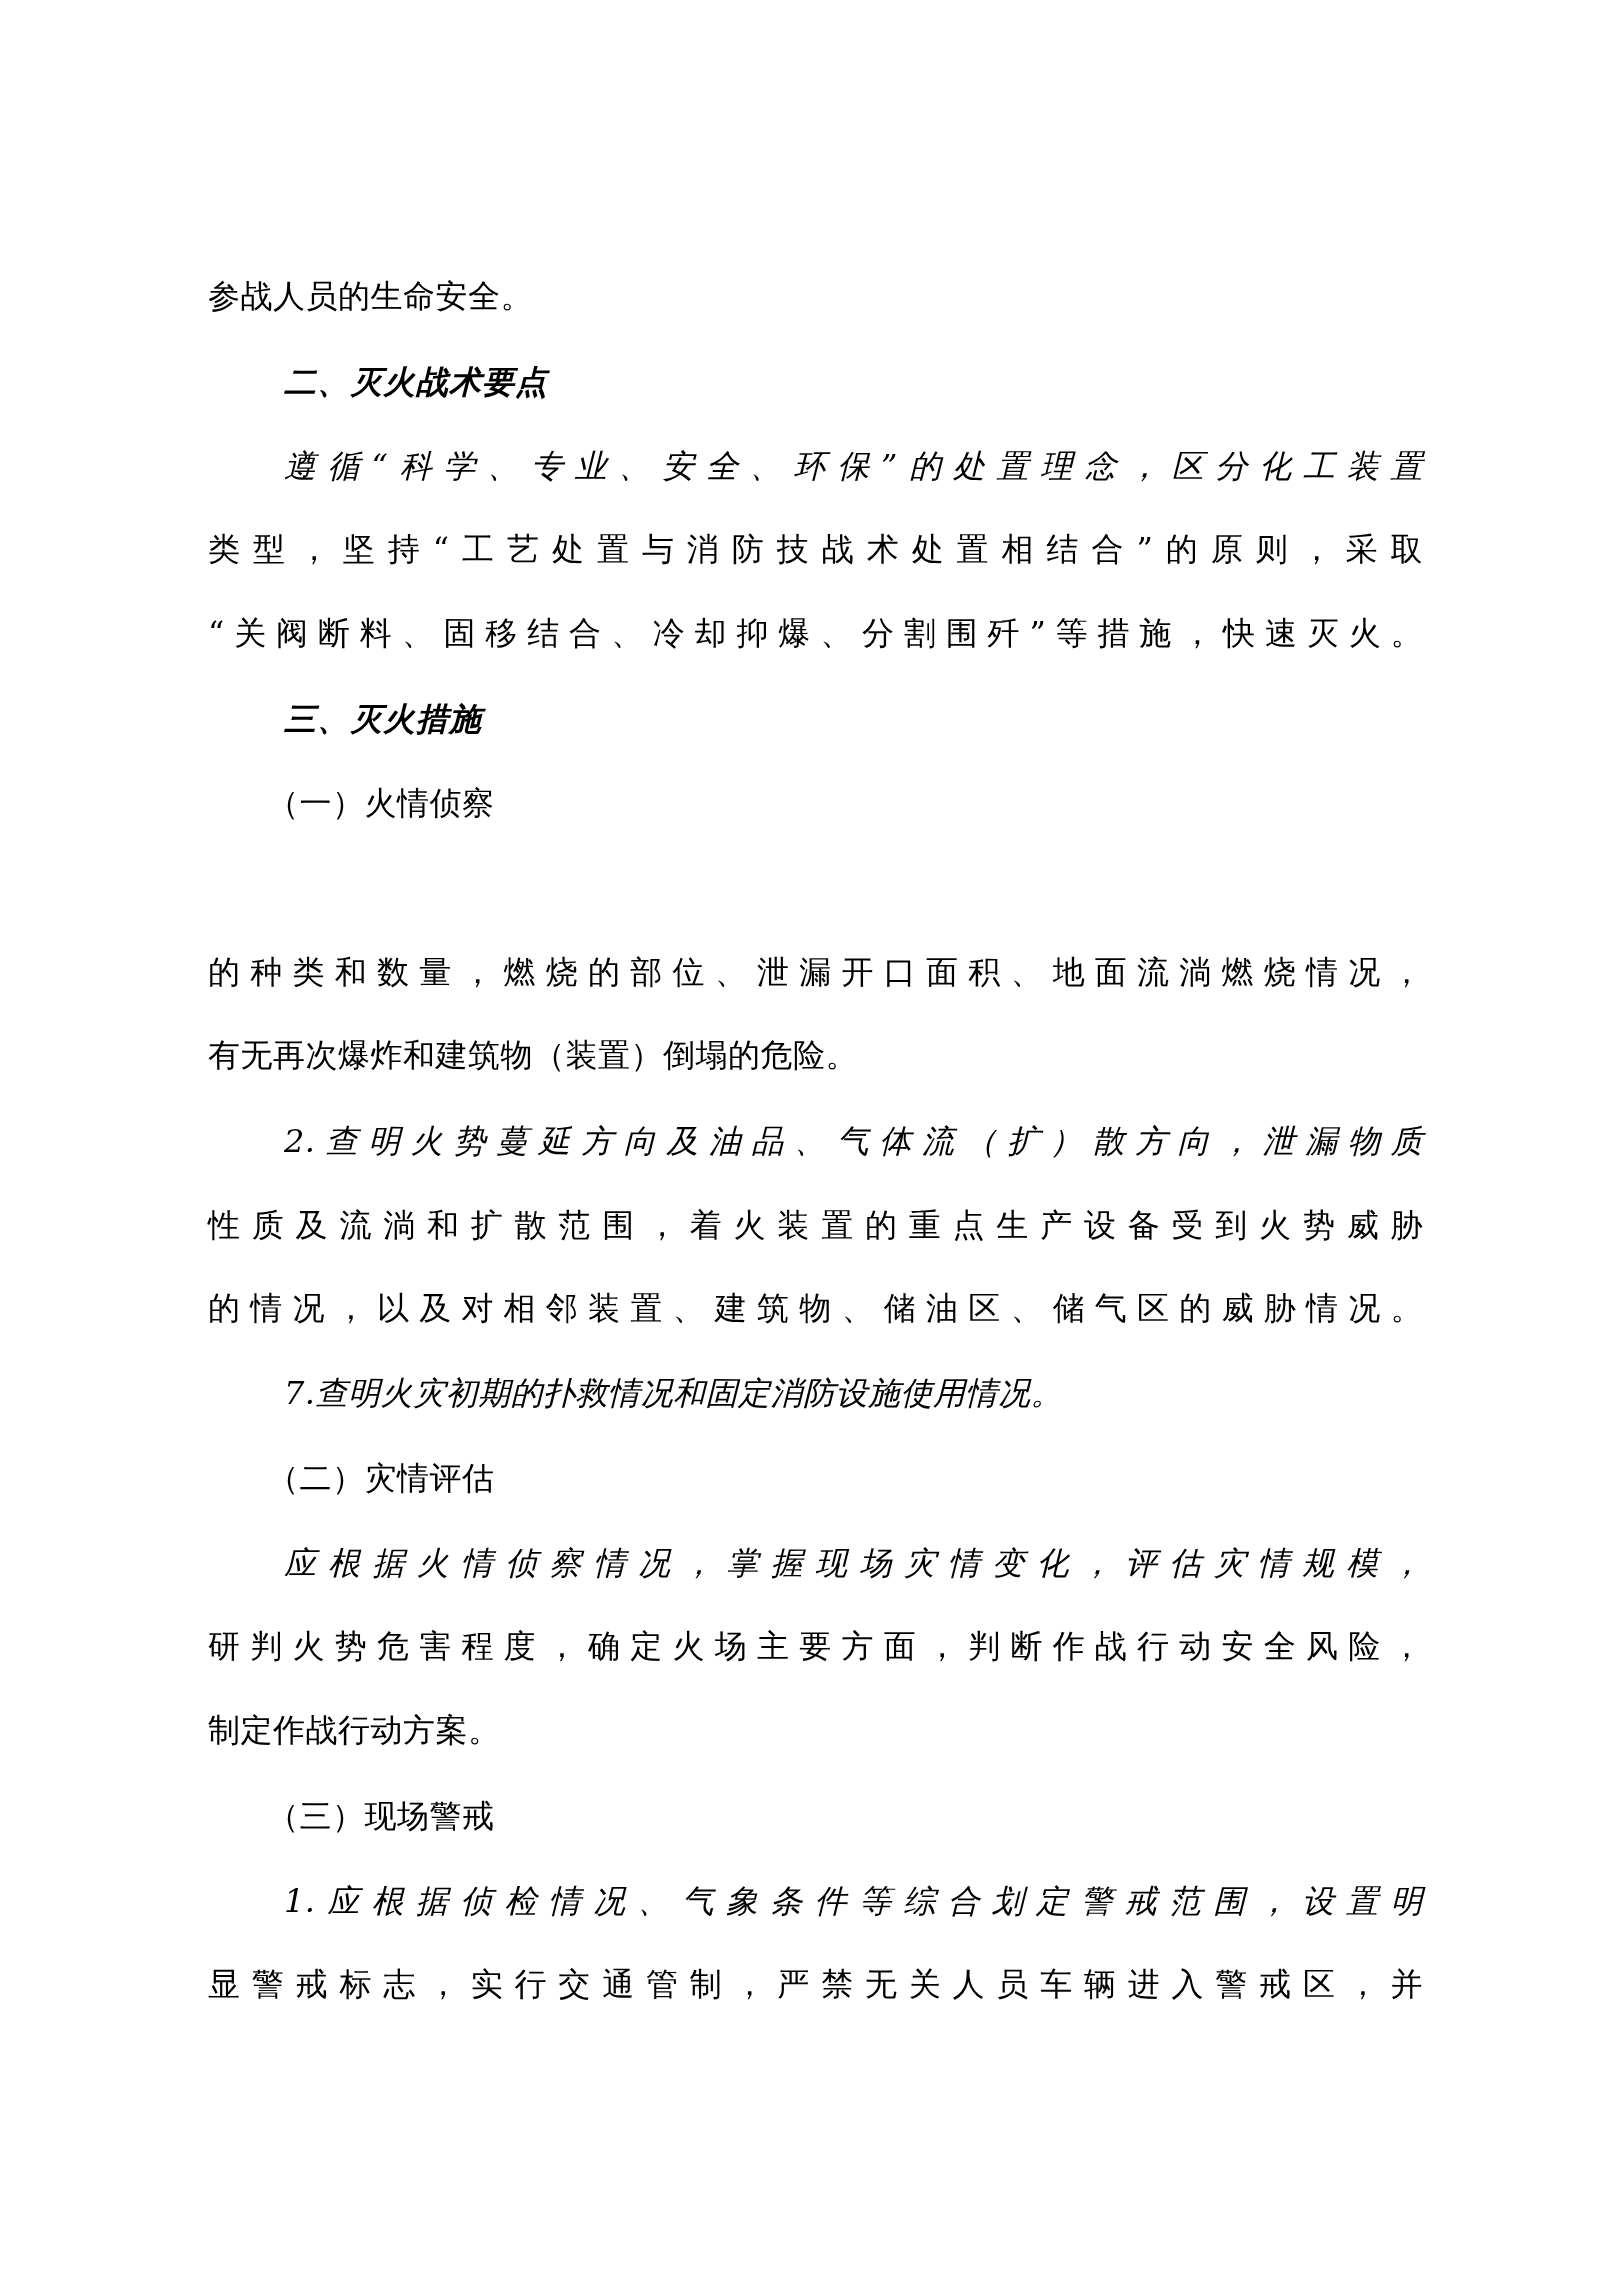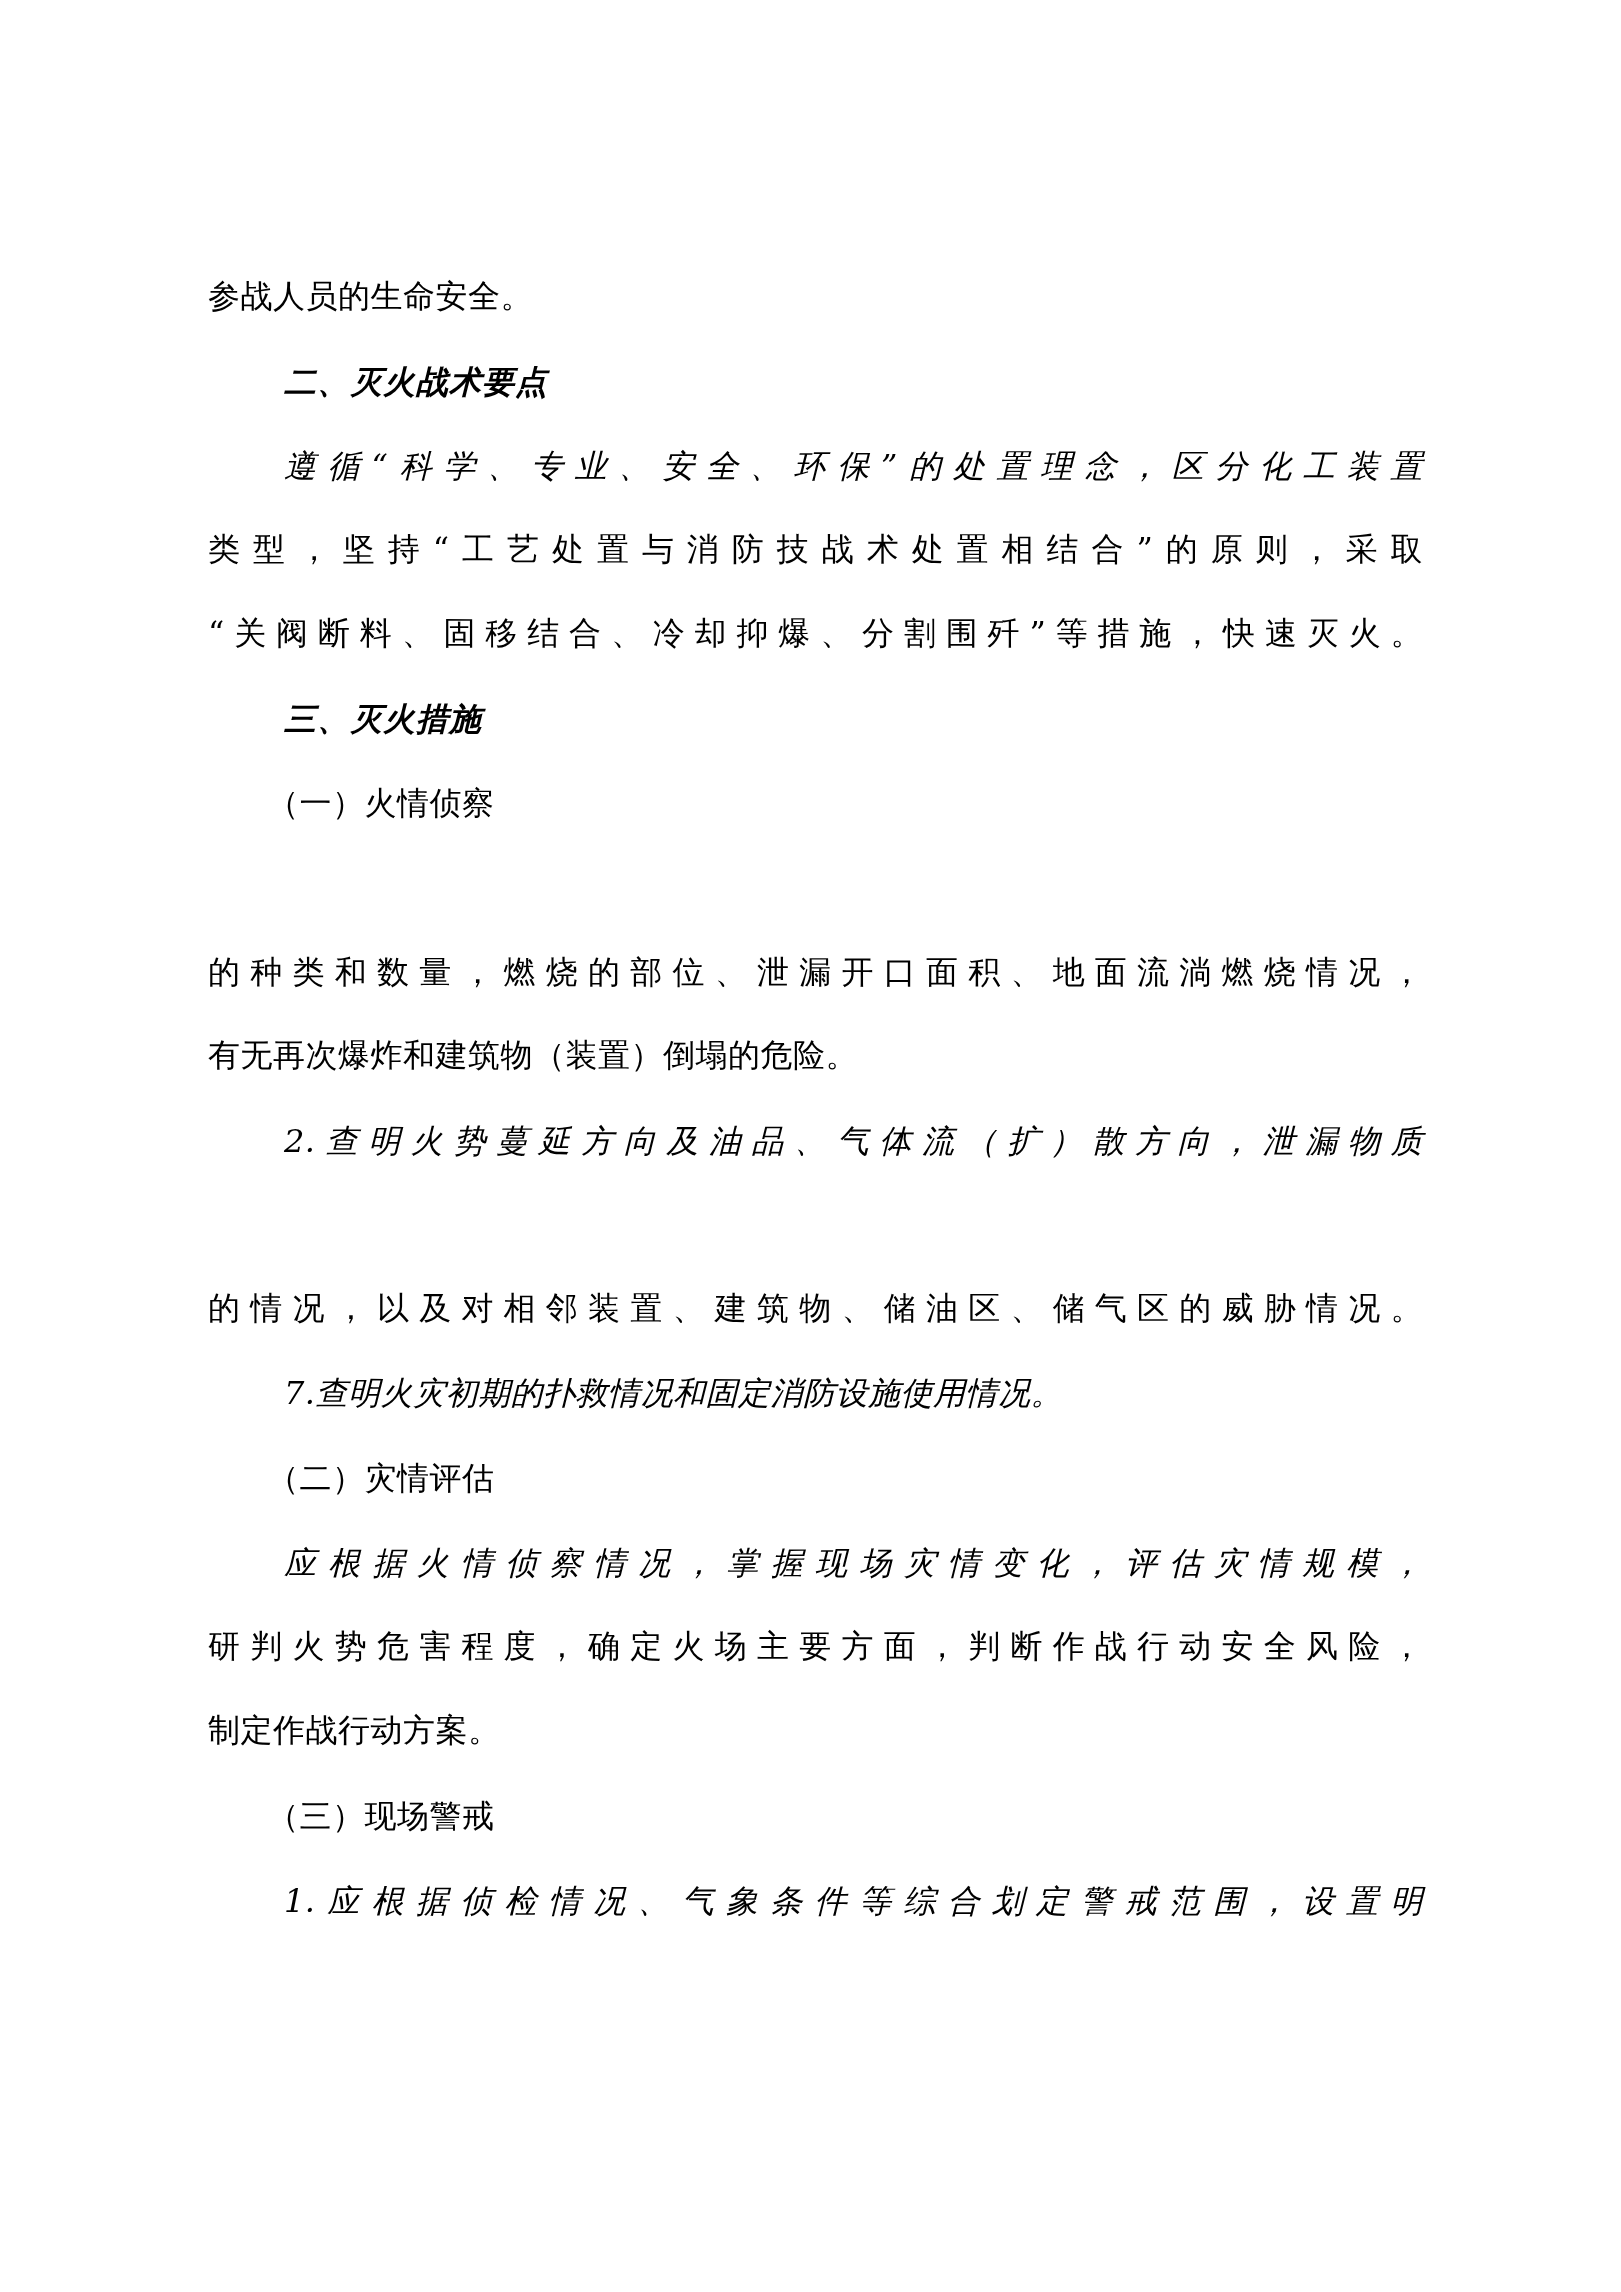--- a/index.html
+++ b/index.html
@@ -59,28 +59,30 @@
   <div class="line justify" style="top:604px;">“关阀断料、固移结合、冷却抑爆、分割围歼”等措施，快速灭火。</div>
 
   <div class="line indent heading" style="top:690px;">三、灭火措施</div>
 
   <div class="line sub-indent" style="top:774px;">（一）火情侦察</div>
 
   <div class="line justify" style="top:943px;">的种类和数量，燃烧的部位、泄漏开口面积、地面流淌燃烧情况，</div>
   <div class="line" style="top:1026px;">有无再次爆炸和建筑物（装置）倒塌的危险。</div>
 
   <div class="line indent justify" style="top:1112px;">2.查明火势蔓延方向及油品、气体流（扩）散方向，泄漏物质</div>
+  <div class="line justify" style="top:1196px;">性质及流淌和扩散范围，着火装置的重点生产设备受到火势威胁</div>
   <div class="line justify" style="top:1279px;">的情况，以及对相邻装置、建筑物、储油区、储气区的威胁情况。</div>
 
   <div class="line indent" style="top:1364px;">7.查明火灾初期的扑救情况和固定消防设施使用情况。</div>
 
   <div class="line indent justify" style="top:1534px;">应根据火情侦察情况，掌握现场灾情变化，评估灾情规模，</div>
 
   <div class="line sub-indent" style="top:1449px;">（二）灾情评估</div>
   <div class="line" style="top:1701px;">制定作战行动方案。</div>
   <div class="line justify" style="top:1617px;">研判火势危害程度，确定火场主要方面，判断作战行动安全风险，</div>
 
   <div class="line sub-indent" style="top:1787px;">（三）现场警戒</div>
 
   <div class="line indent justify" style="top:1872px;">1.应根据侦检情况、气象条件等综合划定警戒范围，设置明</div>
+  <div class="line justify" style="top:1955px;">显警戒标志，实行交通管制，严禁无关人员车辆进入警戒区，并</div>
 
 </div>
 
 
 </body></html>

